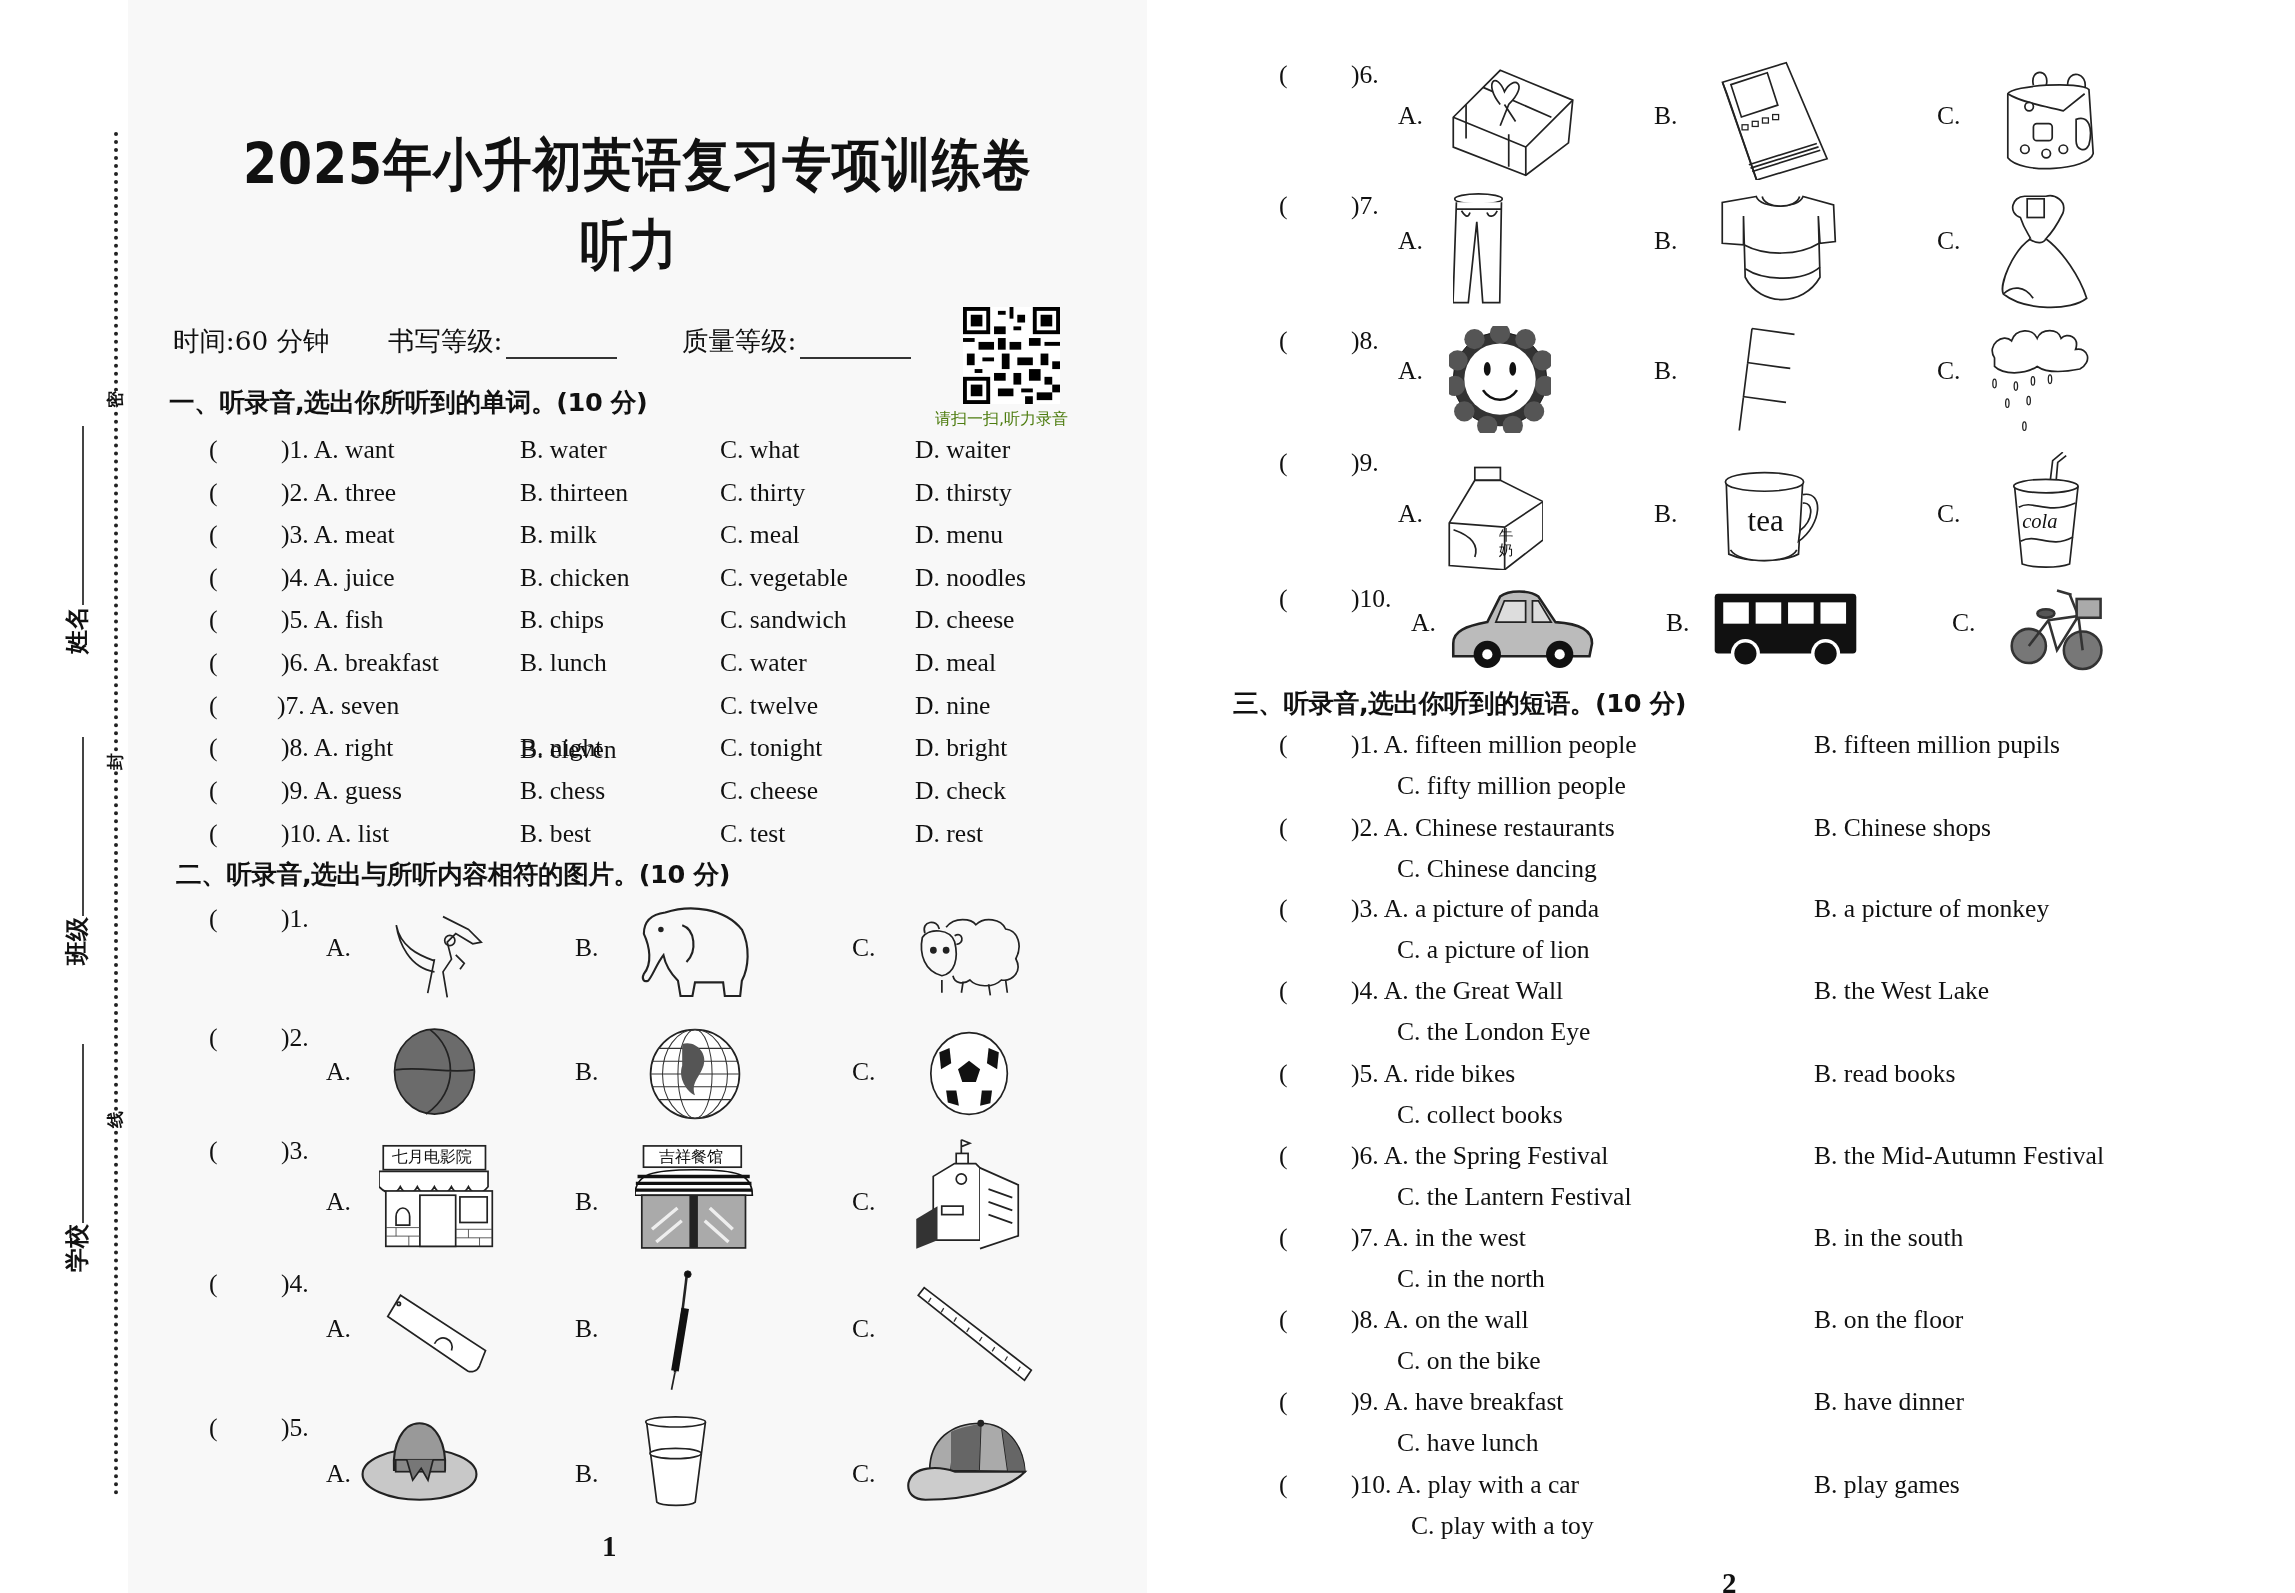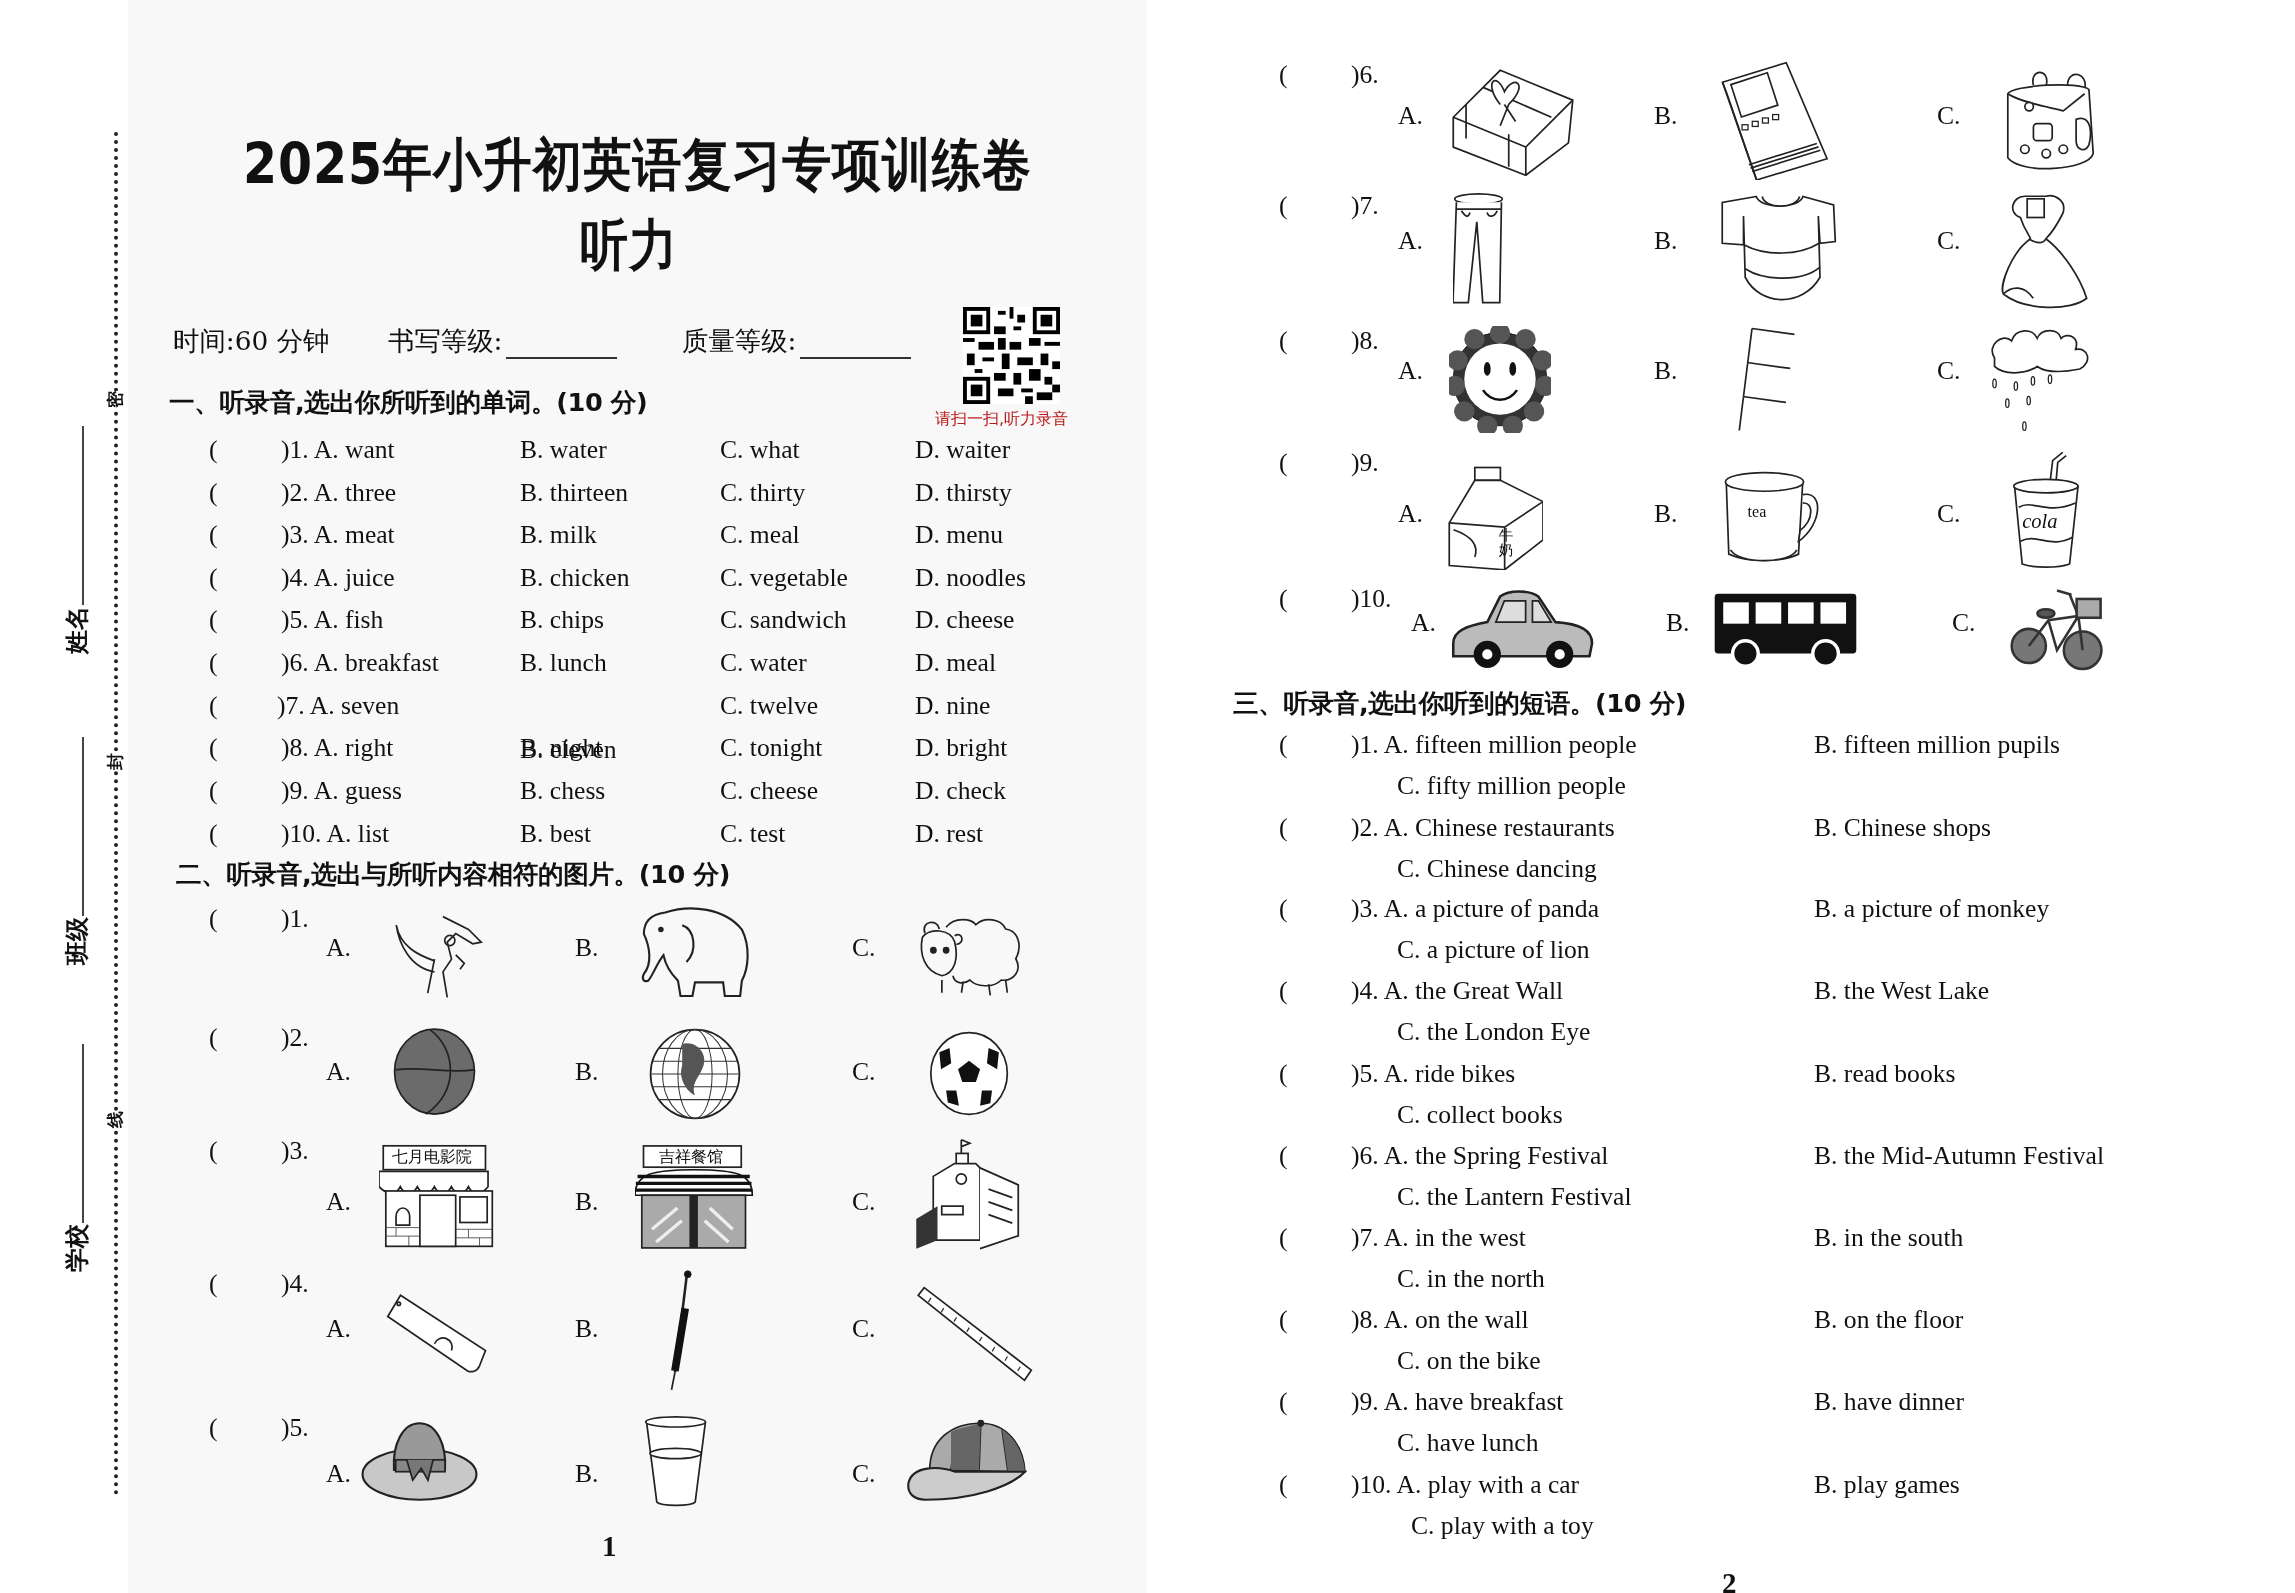--- a/index.html
+++ b/index.html
@@ -14,21 +14,21 @@
   .t1 { left:243px; top:128px; font-size:49px; transform:scaleY(1.15); transform-origin:left top; }
   .t2 { left:580px; top:209px; font-size:48px; transform:scaleY(1.15); transform-origin:left top; }
   .info { font-family:"DejaVu Serif",serif; font-size:26.4px; white-space:nowrap; }
   .blank { display:inline-block; border-bottom:2.6px solid #333; width:111px; height:24px; vertical-align:bottom; margin-left:3.4px; }
   .sec-h { font-family:"DejaVu Sans",sans-serif; font-weight:bold; font-size:25.6px; white-space:nowrap; letter-spacing:-0.4px; }
   .row { position:absolute; font-size:25.6px; white-space:nowrap; height:34px; line-height:34px; }
   .paren { position:absolute; }
   .opt { position:absolute; }
   .num { position:absolute; }
   .qr { position:absolute; left:963px; top:307px; width:97px; height:97px; }
-  .qr-cap { position:absolute; left:935px; top:409px; font-size:16px; font-family:"DejaVu Sans",sans-serif; white-space:nowrap; color:#b91c1c; }
+  .qr-cap { position:absolute; left:935px; top:409px; font-size:16px; font-family:"DejaVu Sans",sans-serif; white-space:nowrap; color:#4d7c0f; }
   .strip-dots { position:absolute; left:114px; top:132px; width:0; height:1364px; border-left:4.3px dotted #222; }
   .strip-char { position:absolute; font-family:"DejaVu Sans",sans-serif; font-weight:bold; font-size:17px; background:#fff; transform:rotate(-90deg); left:107px; }
   .strip-label { position:absolute; font-family:"DejaVu Sans",sans-serif; font-weight:bold; font-size:24px; transform:rotate(-90deg); left:53px; white-space:nowrap; }
   .strip-line { position:absolute; left:82px; width:0; border-left:2.6px solid #444; }
   .pic-letter { position:absolute; font-size:25.6px; }
   .pic { position:absolute; }
   .pagenum { position:absolute; font-weight:bold; font-size:29px; }
 </style>
 </head>
 <body>
@@ -494,21 +494,21 @@
 <span class="pic-letter" style="left:1654px;top:499px;">B.</span>
 <div class="pic" style="left:1722px;top:469px;width:102px;height:98px;">
   <svg width="102" height="98" viewBox="0 0 120 115" style="position:absolute;left:0;top:0;">
       <g fill="#fff" stroke="#222" stroke-width="2">
         <path d="M5 15 L8 100 C30 110 70 110 90 100 L95 15"></path>
         <ellipse cx="50" cy="15" rx="46" ry="11"></ellipse>
         <path d="M95 30 C120 25 118 65 90 85 L92 72 C108 60 108 38 95 40"></path>
         <path d="M10 95 C20 112 80 112 88 95"></path>
       </g>
     </svg>
-  <span class="abs" style="left:25.6px;top:34px;font-size:16px;">tea</span>
+  <span class="abs" style="left:25.6px;top:34px;font-size:31px;">tea</span>
 </div>
 <span class="pic-letter" style="left:1937px;top:499px;">C.</span>
 <div class="pic" style="left:2012px;top:452px;width:72px;height:119px;">
   <svg width="72" height="119" viewBox="0 0 85 140" style="position:absolute;left:0;top:0;">
       <g fill="#fff" stroke="#222" stroke-width="2">
         <path d="M45 35 L48 10 L60 0 M52 35 L54 12 L64 4"></path>
         <path d="M3 40 L12 132 C25 137 55 137 68 132 L78 40"></path>
         <ellipse cx="40" cy="40" rx="38" ry="8"></ellipse>
         <path d="M8 65 C25 55 40 75 75 60 M10 105 C30 95 45 115 72 100"></path>
       </g>

